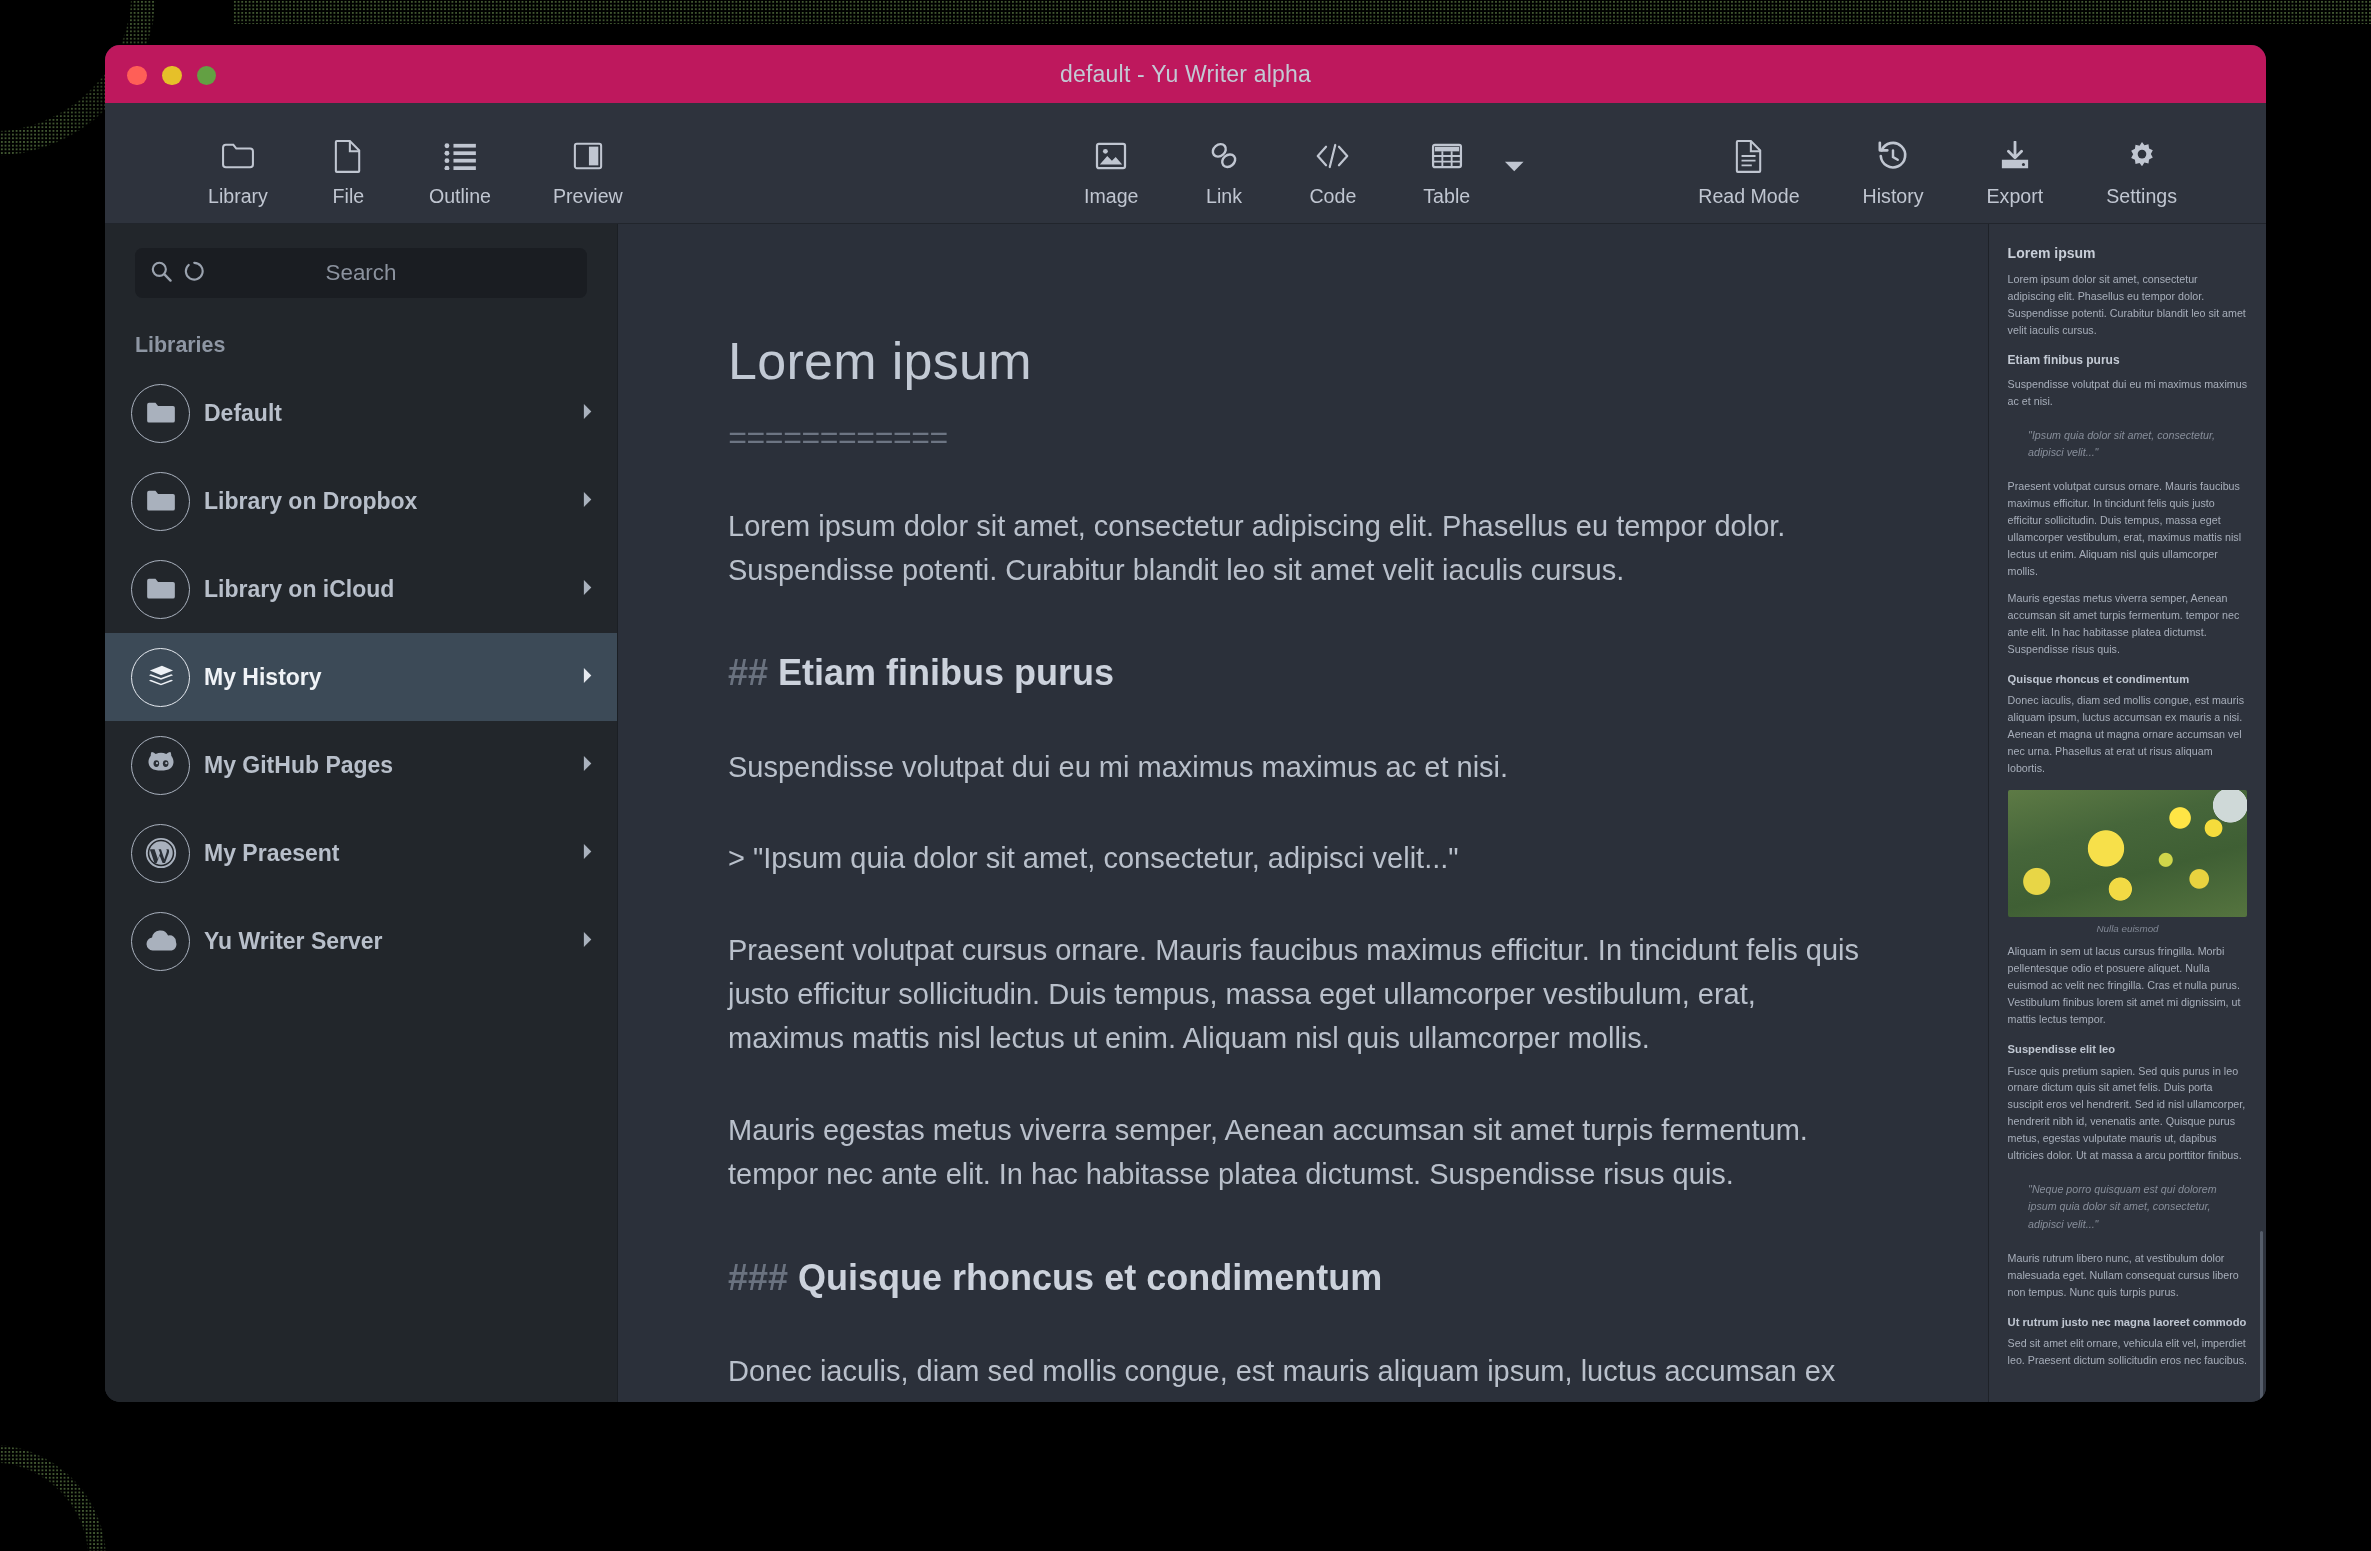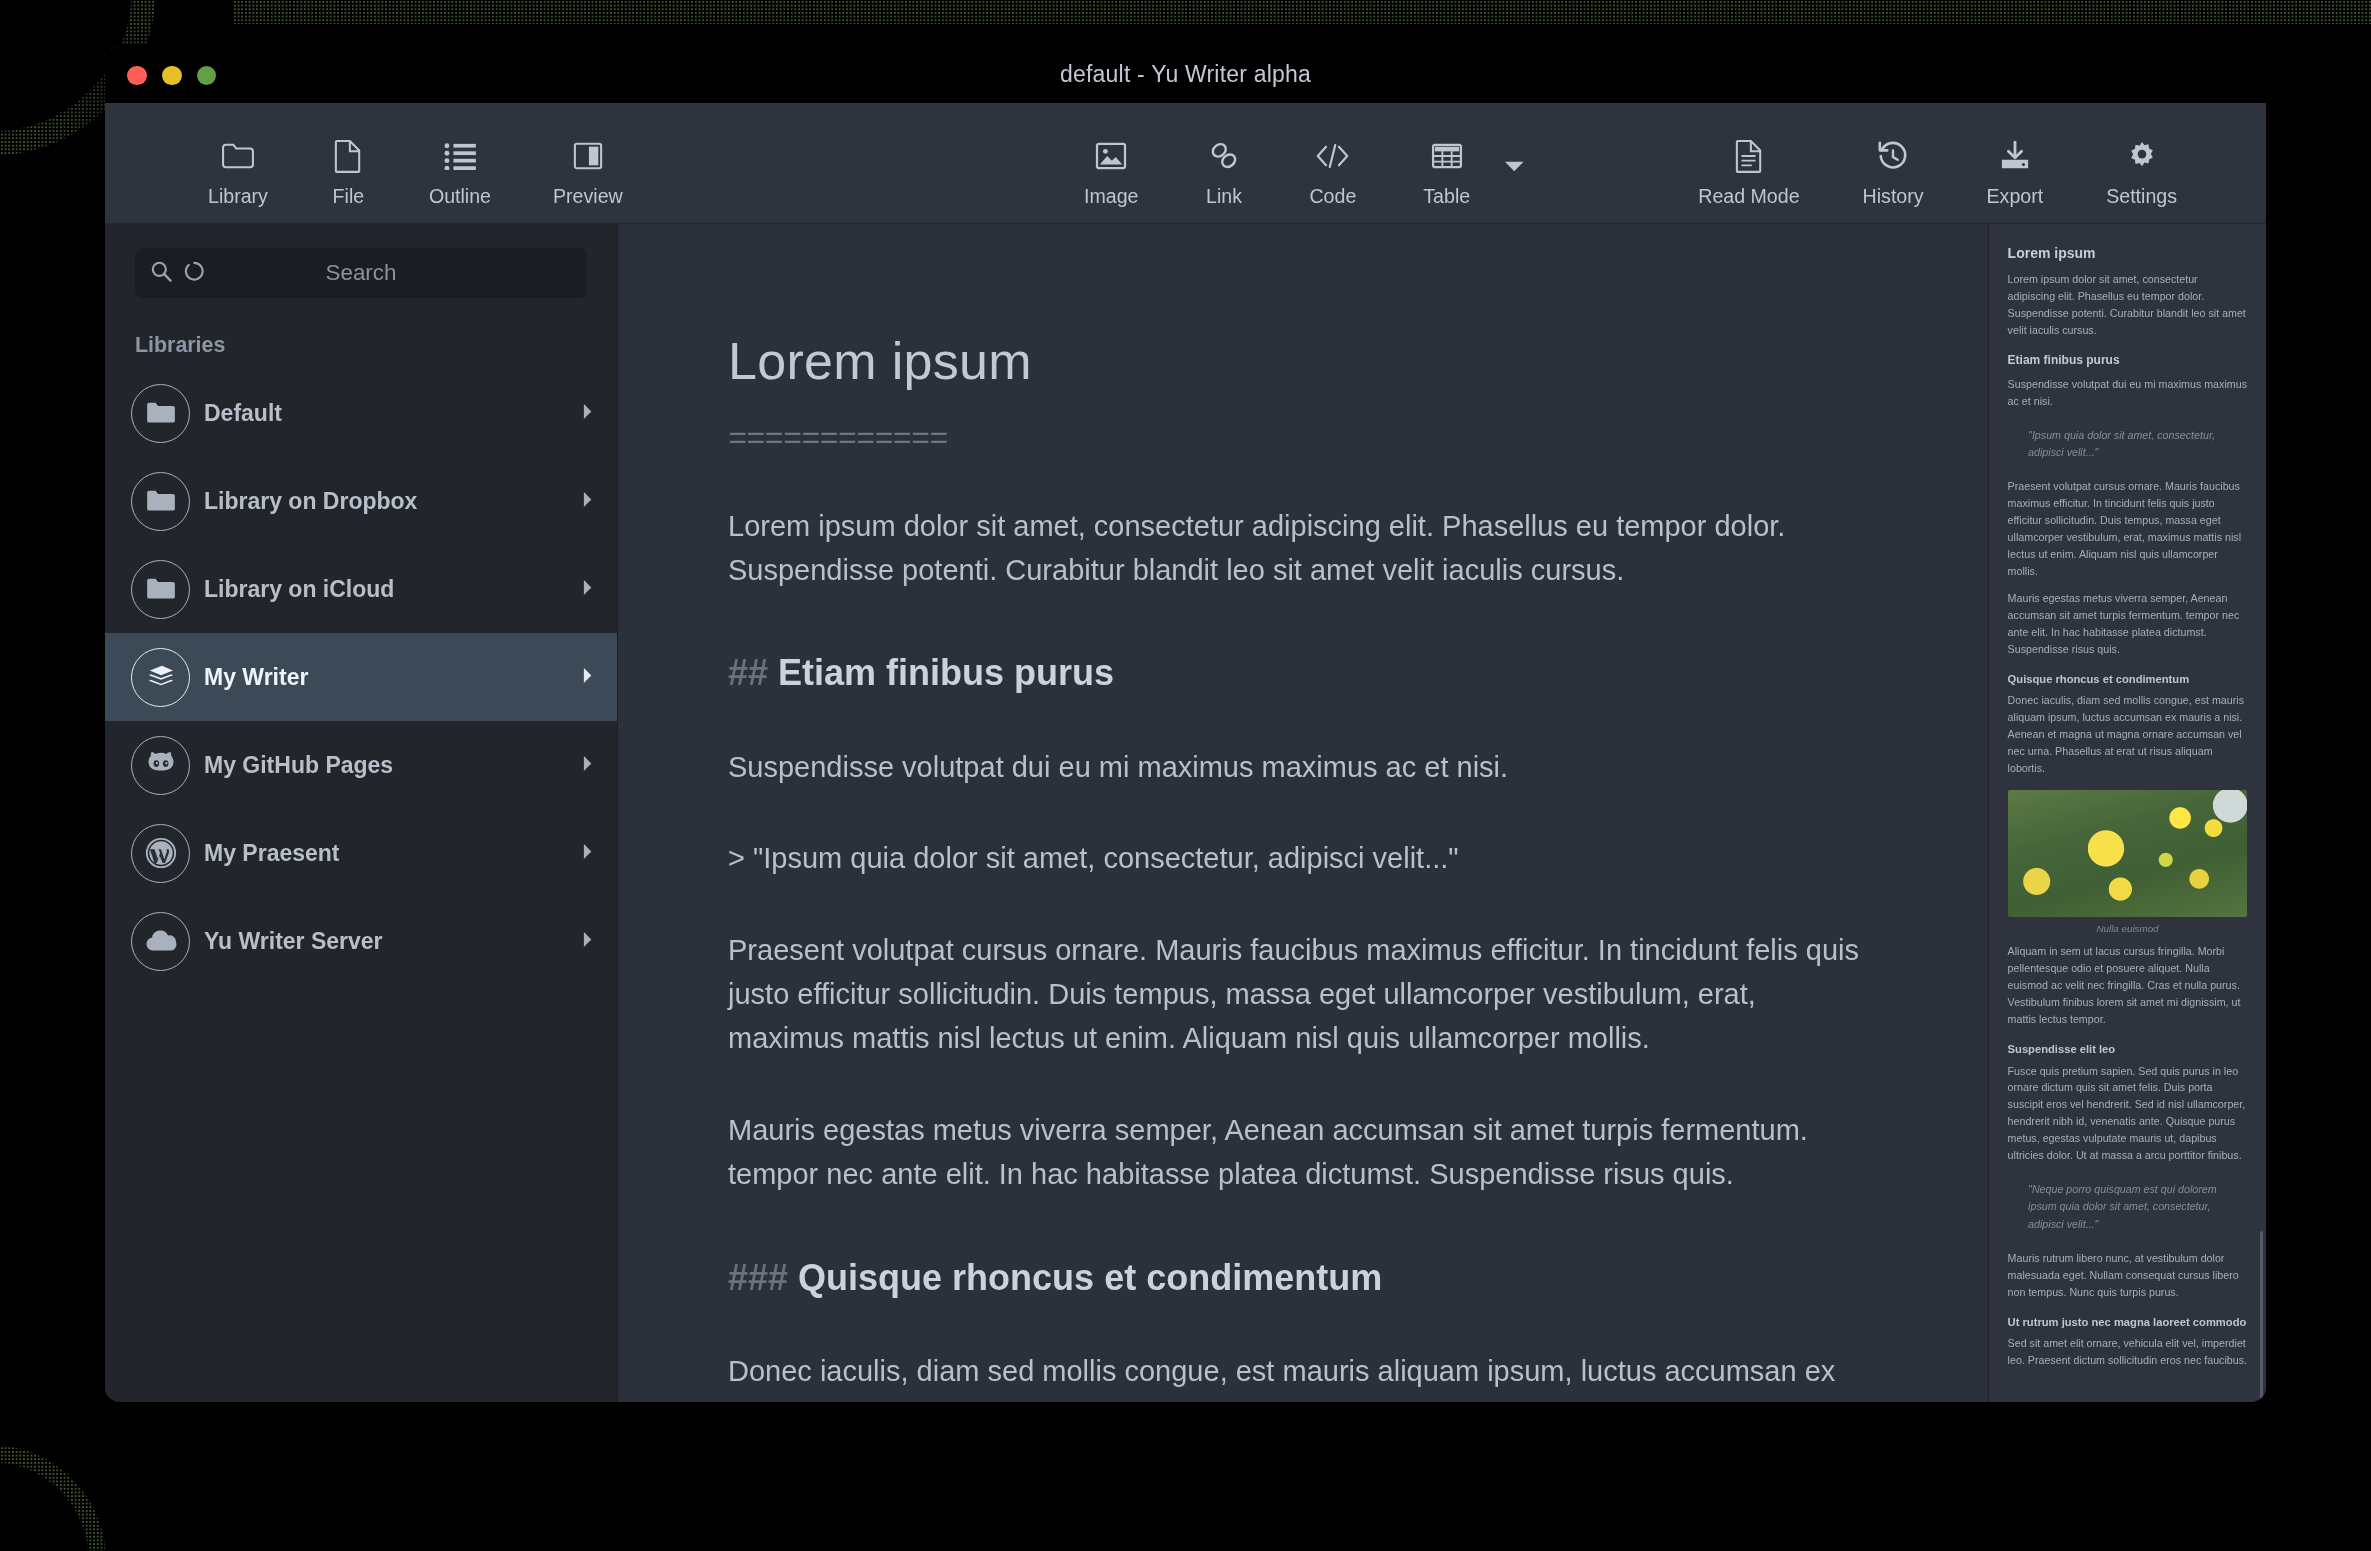--- a/index.html
+++ b/index.html
@@ -31,21 +31,21 @@
   .window {
     position: absolute; left: 105px; top: 45px;
     width: 2161px; height: 1357px;
     background: #2b303a;
     border-radius: 15px;
     overflow: hidden;
     box-shadow: 0 20.5px 65px rgba(0,0,0,0.75);
   }
   
   .titlebar {
-    position: relative; height: 58px; background: #000000; width: 100%;
+    position: relative; height: 58px; background: #be185d; width: 100%;
   }
   .traffic { position: absolute; left: 22.4px; top: 20.5px; display: flex; gap: 15px; }
   .tl-dot { width: 19.6px; height: 19.6px; border-radius: 50%; }
   .tl-red { background: #ff5f57; }
   .tl-yellow { background: #e6c029; }
   .tl-green { background: #63a043; }
   .win-title {
     position: absolute; left: 0; right: 0; top: 16px; text-align: center;
     font-size: 23px; color: #c3c9d4; letter-spacing: 0.2px;
   }
@@ -402,21 +402,21 @@
           </div>
 
           <div class="lib-item selected">
             <span class="lib-badge">
               <svg width="30" height="26" viewBox="0 0 32 28">
                 <path d="M4 7l13-5 12 5-13 5z" fill="#eef1f5"></path>
                 <path d="M3 12l13 5 13-5-2-1-11 4.2L5 11z" fill="#eef1f5"></path>
                 <path d="M3 18l13 5 13-5-2-1-11 4.2L5 17z" fill="#eef1f5"></path>
               </svg>
             </span>
-            <span class="lib-label">My Writer</span>
+            <span class="lib-label">My History</span>
             <span class="lib-chev">
               <svg width="11.2" height="17" viewBox="0 0 12 18">
                   <path d="M2 1l8 8-8 8z" fill="#e6eaf0"></path>
                 </svg>
             </span>
           </div>
 
           <div class="lib-item">
             <span class="lib-badge">
               <svg width="32" height="28" viewBox="0 0 34 30">

